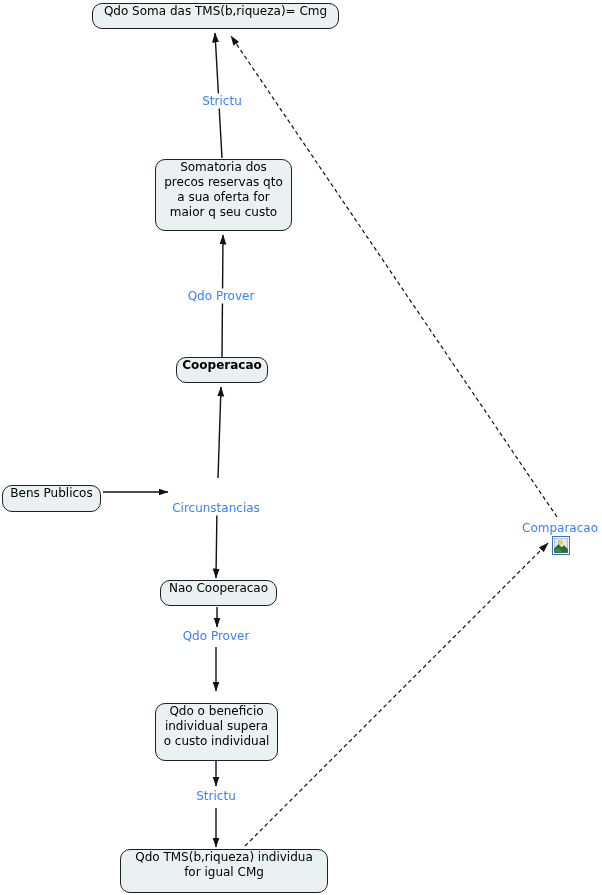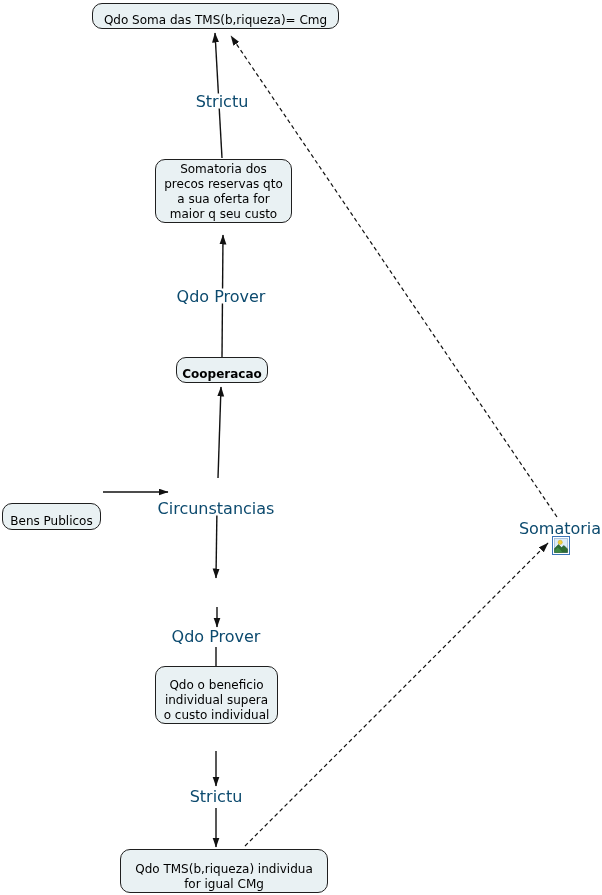--- a/index.html
+++ b/index.html
@@ -22,54 +22,54 @@
     position: absolute;
     left: 0; top: 0;
     width: 602px; height: 895px;
   }
   .node {
     position: absolute;
     background: var(--node-fill);
     border: 1.5px solid var(--node-border);
     border-radius: 10px;
     display: flex;
-    align-items: flex-end;
+    align-items: flex-start;
     justify-content: center;
     text-align: center;
     font-size: 12px;
     line-height: 15px;
     color: #000;
     z-index: 2;
   }
   .node span { white-space: pre-line; }
   .linklabel {
     position: absolute;
     transform: translate(-50%, -50%);
     background: #ffffff;
     padding: 0 3px;
-    font-size: 16px;
+    font-size: 12px;
     line-height: 15px;
-    color: #0c4a6e;
+    color: #3b82f6;
     white-space: nowrap;
     z-index: 2;
   }
   .resource-icon {
     position: absolute;
     left: 552px; top: 536px;
     width: 18px; height: 19px;
     z-index: 2;
     cursor: pointer;
   }
   
   .n-top        { left: 92px;  top: 3px;   width: 247px; height: 26px; }
-  .n-somatoria  { left: 155px; top: 159px; width: 137px; height: 64px; }
+  .n-somatoria  { left: 155px; top: 159px; width: 137px; height: 72px; }
   .n-cooperacao { left: 176px; top: 357px; width: 92px;  height: 26px; font-weight: bold; }
-  .n-bens       { left: 2px;   top: 503px; width: 99px;  height: 27px; }
+  .n-bens       { left: 2px;   top: 485px; width: 99px;  height: 27px; }
   .n-nao        { left: 160px; top: 580px; width: 117px; height: 26px; }
-  .n-beneficio  { left: 155px; top: 666px; width: 123px; height: 58px; }
+  .n-beneficio  { left: 155px; top: 703px; width: 123px; height: 58px; }
   .n-bottom     { left: 120px; top: 849px; width: 208px; height: 44px; }
   
   .l-strictu-top      { left: 222px; top: 101px; }
   .l-qdo-prover-upper { left: 221px; top: 296px; }
   .l-circunstancias   { left: 216px; top: 508px; }
   .l-qdo-prover-lower { left: 216px; top: 636px; }
   .l-strictu-bottom   { left: 216px; top: 796px; }
   .l-comparacao       { left: 560px; top: 528px; }
 </style>
 </head>
@@ -110,38 +110,41 @@
   </div>
 
   <div class="node n-cooperacao">
     <span>Cooperacao</span>
   </div>
 
   <div class="node n-bens">
     <span>Bens Publicos</span>
   </div>
 
+  <div class="node n-nao">
+    <span>Nao Cooperacao</span>
+  </div>
 
   <div class="node n-beneficio">
     <span>Qdo o beneficio
 individual supera
 o custo individual</span>
   </div>
 
   <div class="node n-bottom">
     <span>Qdo TMS(b,riqueza) individua
 for igual CMg</span>
   </div>
 
   <div class="linklabel l-strictu-top">Strictu</div>
   <div class="linklabel l-qdo-prover-upper">Qdo Prover</div>
   <div class="linklabel l-circunstancias">Circunstancias</div>
   <div class="linklabel l-qdo-prover-lower">Qdo Prover</div>
   <div class="linklabel l-strictu-bottom">Strictu</div>
-  <div class="linklabel l-comparacao">Somatoria</div>
+  <div class="linklabel l-comparacao">Comparacao</div>
 
   <svg class="resource-icon" viewBox="0 0 18 19" xmlns="http://www.w3.org/2000/svg">
     <rect x="0.5" y="0.5" width="17" height="18" fill="#ffffff" stroke="#3a74b8" stroke-width="1"></rect>
     <rect x="2.5" y="2.5" width="13" height="14" fill="#dcebf8" stroke="#9db9d6" stroke-width="0.8"></rect>
     <circle cx="8.2" cy="6.3" r="2.1" fill="#f6d33c" stroke="#caa21a" stroke-width="0.5"></circle>
     <path d="M2.5 16.5 L2.5 12.5 L6.5 8.5 L9.5 11.5 L12 9.5 L15.5 13 L15.5 16.5 Z" fill="#2e6b33" stroke="#1d4a22" stroke-width="0.5"></path>
     <path d="M2.5 16.5 L2.5 14.5 L5.8 11.6 L8.8 14.2 L10.5 16.5 Z" fill="#3f8a45"></path>
   </svg>
 
 </div>

